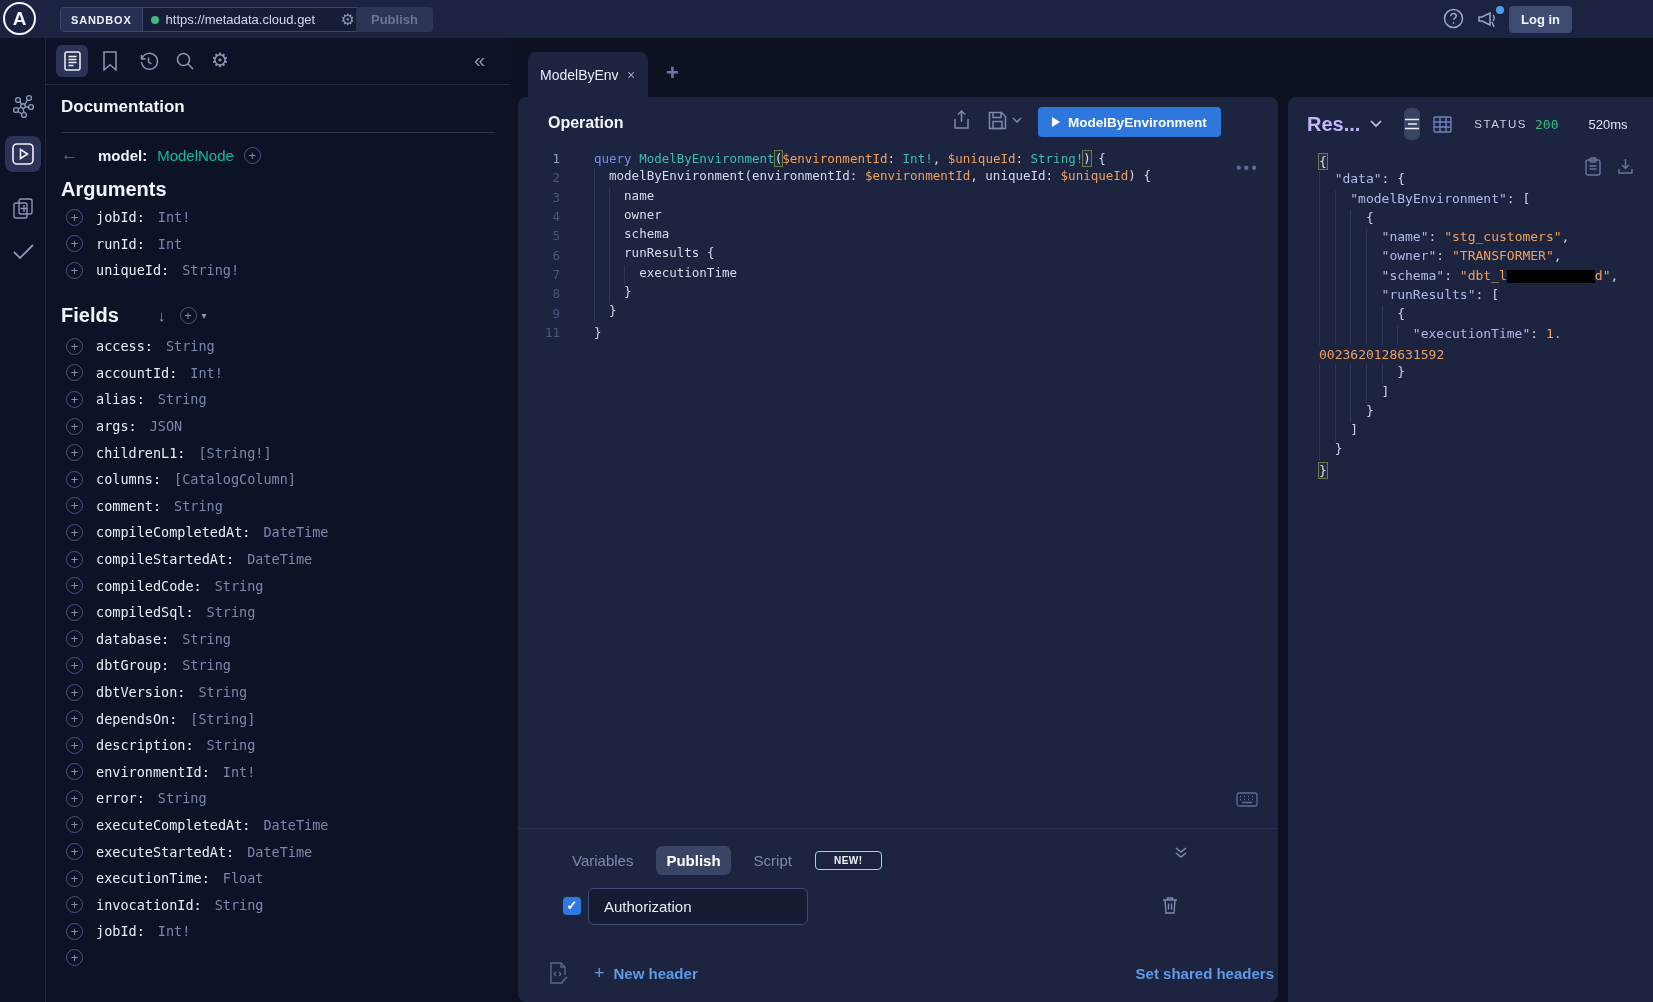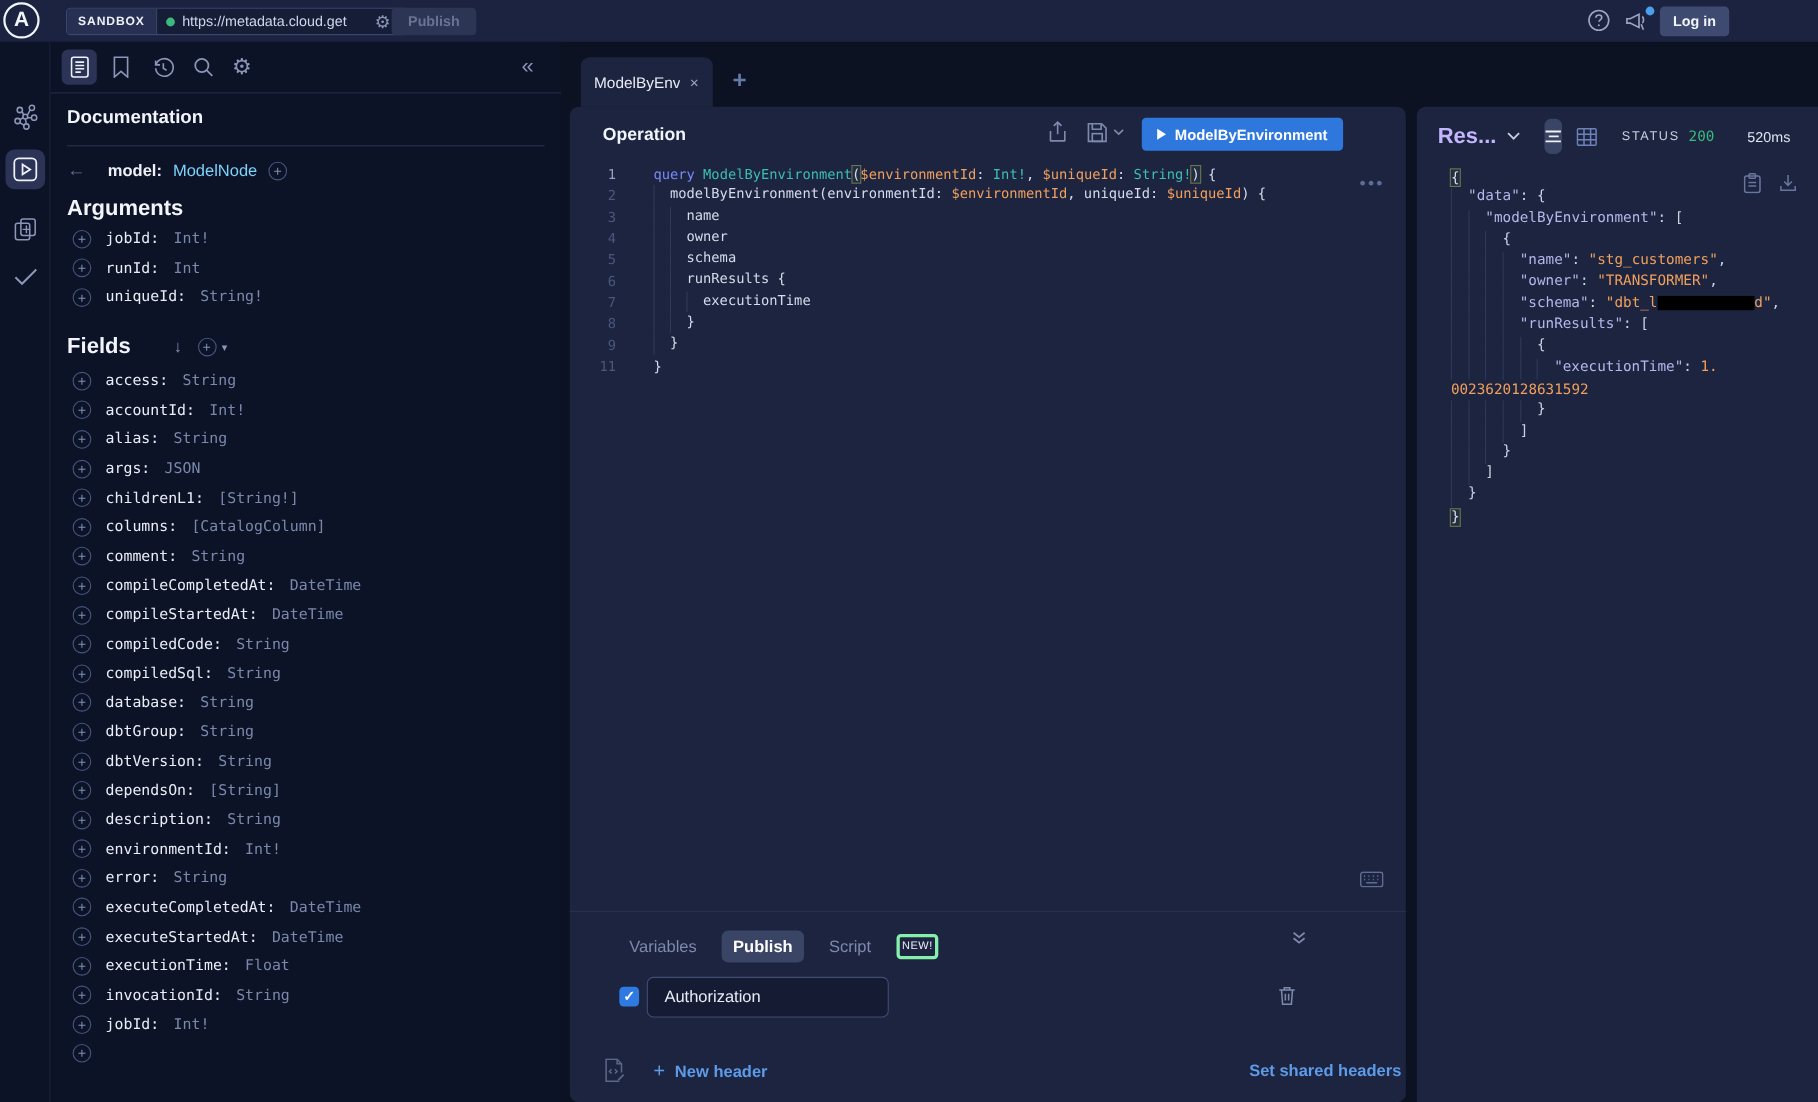--- a/index.html
+++ b/index.html
@@ -35,21 +35,21 @@
   .docpanel { position:absolute; left:46px; top:38px; width:464px; height:964px; background:#0d1326; }
   .doc-iconrow { position:absolute; left:0; top:0; width:464px; height:47px; border-bottom:1px solid #232c48; }
   .doc-iconrow .ic { position:absolute; top:13px; color:#8a95b8; }
   .doc-active-pill { position:absolute; left:10px; top:7px; width:32px; height:32px; background:#2b3457; border-radius:6px; }
   .collapse-left { position:absolute; left:428px; top:11px; color:#8a95b8; font-size:20px; }
   .doc-title { position:absolute; left:15px; top:59px; font-size:17px; font-weight:bold; color:#f2f5fb; }
   .doc-divider { position:absolute; left:15px; top:94px; width:434px; height:1px; background:#2a3350; }
   .doc-crumb { position:absolute; left:15px; top:107px; display:flex; align-items:center; gap:10px; }
   .back-arrow { color:#5f6f9a; font-size:17px; }
   .crumb-name { font-size:15px; font-weight:bold; color:#eef1f8; margin-left:10px; }
-  .crumb-type { font-size:15px; color:#7dd3fc; }
+  .crumb-type { font-size:15px; color:#14b8a6; }
   .sec-head { position:absolute; left:15px; font-size:20px; font-weight:bold; color:#f2f5fb; }
   .cplus { display:inline-block; width:17px; height:17px; border:1px solid #45557f; border-radius:50%;
            color:#7e8fb5; font-size:13px; line-height:15px; text-align:center; flex:none; }
   .doc-rows { position:absolute; left:20px; display:flex; flex-direction:column; }
   .doc-row { height:26.6px; display:flex; align-items:center; gap:13px; }
   .f-name { font-family:"DejaVu Sans Mono", monospace; font-size:13.5px; color:#e9edf6; }
   .f-type { font-family:"DejaVu Sans Mono", monospace; font-size:13.5px; color:#7a88ac; }
   .fields-tools { position:absolute; left:112px; top:269px; display:flex; align-items:center; gap:14px; color:#8a95b8; }
   .sort-arrow { font-size:15px; }
   .mini-chev { font-size:10px; color:#8a95b8; }
@@ -89,22 +89,22 @@
   .tk-pun { color:#ccd2e4; }
   .redact { display:inline-block; width:88px; height:13px; background:#000000; vertical-align:middle; }
 
   .kbd-icon { position:absolute; left:718px; top:695px; }
   .op-divider { position:absolute; left:0; top:731px; width:760px; height:1px; background:#2a3352; }
 
   
   .bp-tabs { position:absolute; left:44px; top:749px; display:flex; align-items:center; gap:13px; }
   .bp-tab { font-size:15px; color:#7e89ad; padding:6px 10px; }
   .bp-tab.active { background:#3a4464; border-radius:6px; color:#ffffff; font-weight:bold; }
-  .new-badge { border:3px solid #86efac; border-radius:4px; color:#eef1f8; font-size:10px; font-weight:normal;
-               letter-spacing:.5px; padding:3px 2px; }
+  .new-badge { border:1px solid #86efac; border-radius:4px; color:#eef1f8; font-size:10px; font-weight:bold;
+               letter-spacing:.5px; padding:3px 18px; }
   .collapse-dbl { position:absolute; left:655px; top:749px; color:#7e89ad; }
   .hdr-row { position:absolute; left:0; top:791px; width:760px; height:38px; }
   .checkbox { position:absolute; left:45px; top:9px; width:18px; height:18px; background:#2e7ae0; border-radius:4px;
               color:#ffffff; font-size:13px; font-weight:bold; text-align:center; line-height:18px; }
   .key-input { position:absolute; left:70px; top:0; width:220px; height:37px; border:1px solid #414c73; border-radius:6px;
                background:#151b32; font-size:15px; color:#e8ecf6; display:flex; align-items:center; padding-left:15px; }
   .val-input { position:absolute; left:296px; top:0; width:334px; height:37px; border:1px solid #414c73; border-radius:6px;
                background:#151b32; font-size:15px; color:#cfd5e8; display:flex; align-items:center; padding-left:15px; gap:8px; }
   .token-box { background:#000000; color:#ffffff; font-family:"DejaVu Sans Mono", monospace; font-size:13px;
                font-weight:bold; padding:7px 10px; width:220px; }

